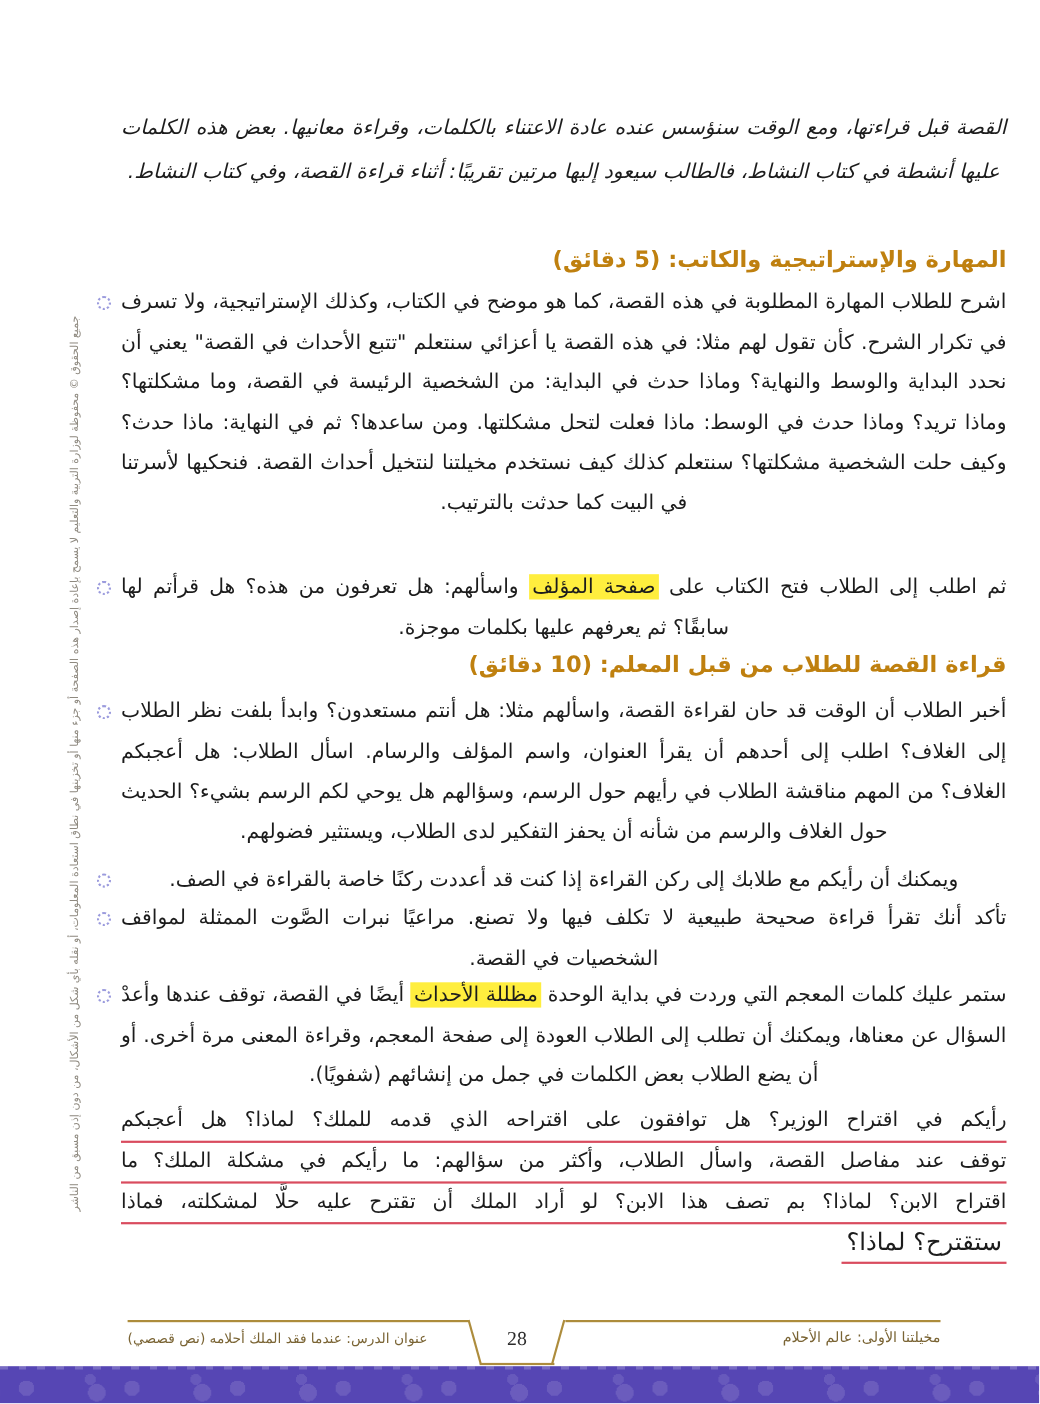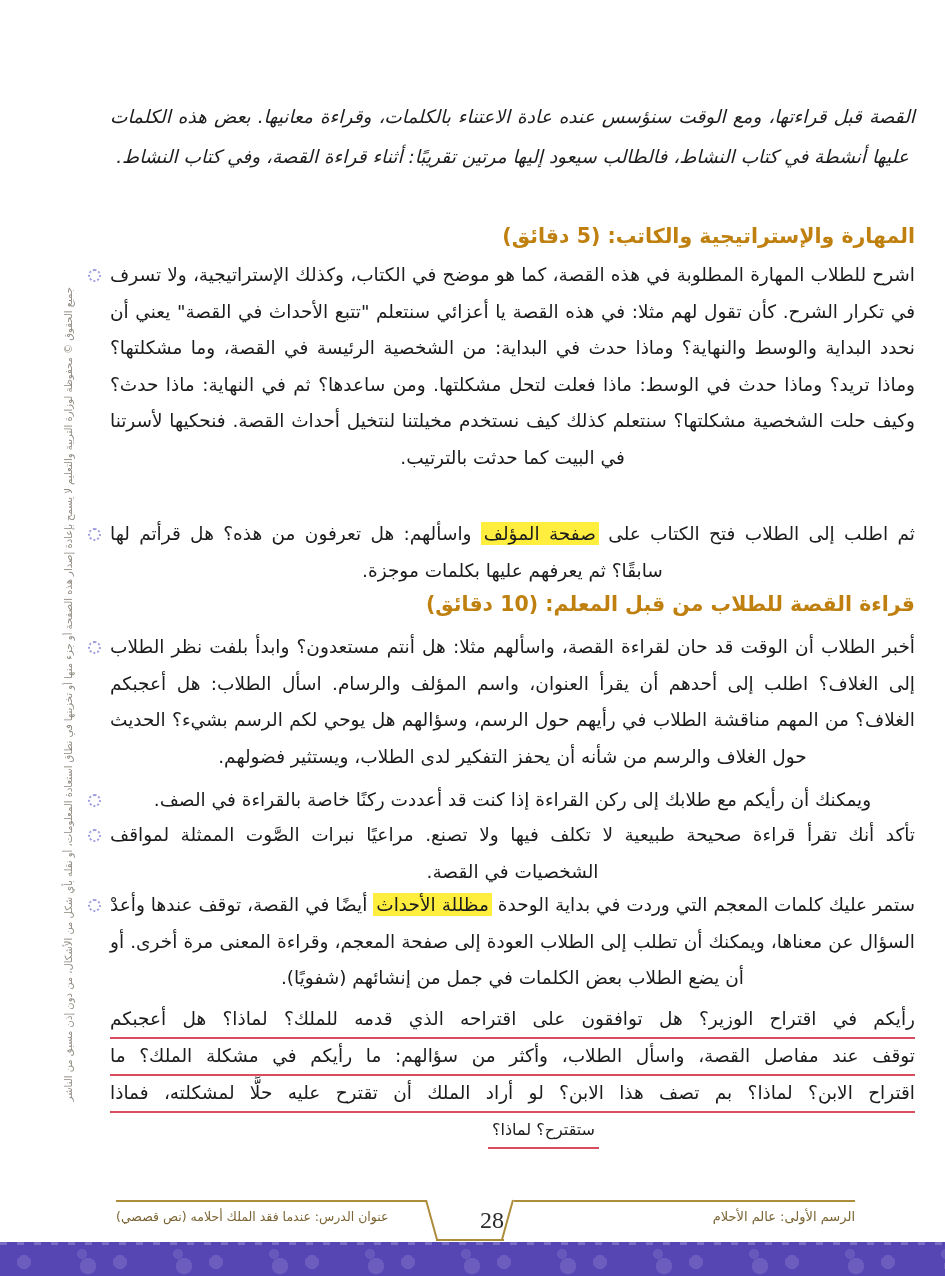--- a/index.html
+++ b/index.html
@@ -17,36 +17,36 @@
   .b3{top:629px;}
   .b4{top:782px;}
   .b5{top:817px;}
   .b6{top:887px;}
   .bullet-mark{position:absolute;left:-22px;top:12px;width:9px;height:9px;border:2px dotted #9b9bdd;
                border-radius:50%;background:transparent;}
   mark.hl{background:#ffee3e;color:inherit;padding:1px 3px;}
   .red-para{position:absolute;right:30px;width:805px;top:1002px;color:#1c1c1c;}
   .red-line{height:35px;line-height:33px;font-size:18.5px;text-align:justify;text-align-last:justify;
             border-bottom:2px solid #d94b5e;overflow:hidden;}
-  .red-last{height:35px;line-height:33px;font-size:16px;text-align:center;border-bottom:none;
+  .red-last{height:35px;line-height:33px;font-size:22px;text-align:right;border-bottom:none;
             padding-left:62px;}
   .red-last span{display:inline-block;border-bottom:2px solid #d94b5e;padding:0 4px 1px 4px;}
   
   .copyright{position:absolute;left:-300px;top:650px;width:742px;height:16px;
              transform:rotate(-90deg);transform-origin:center center;
              font-size:10px;color:#8f8a80;text-align:center;white-space:nowrap;direction:rtl;}
   
   .gold{background:#ad8c3c;position:absolute;}
   .gl-left{left:116px;top:1200px;width:310px;height:2px;}
   .gl-right{left:514px;top:1200px;width:341px;height:2px;}
   .gl-diag-l{left:425px;top:1200px;width:2px;height:41px;transform-origin:top center;transform:rotate(-15.5deg);}
   .gl-diag-r{left:512px;top:1200px;width:2px;height:41px;transform-origin:top center;transform:rotate(15.5deg);}
   .gl-bottom{left:436px;top:1239px;width:68px;height:2px;}
-  .page-num{position:absolute;left:436px;top:1207px;width:68px;text-align:right;
-            font-family:"Liberation Serif",serif;font-size:24px;color:#2b2b2b;}
+  .page-num{position:absolute;left:436px;top:1207px;width:68px;text-align:center;
+            font-family:"Liberation Serif",serif;font-size:18px;color:#2b2b2b;}
   .footer-left{position:absolute;left:116px;top:1209px;font-size:12.5px;color:#7a6434;direction:rtl;}
   .footer-right{position:absolute;right:90px;top:1209px;font-size:13px;color:#7a6434;direction:rtl;}
   
   .band{position:absolute;left:0;bottom:0;width:945px;height:34px;background-color:#5646b4;
         background-image:
           repeating-linear-gradient(to right, rgba(255,255,255,.20) 0 7px, rgba(255,255,255,0) 7px 17px),
           radial-gradient(circle 7px at 24px 20px, rgba(255,255,255,.12) 0 7px, rgba(255,255,255,0) 7px),
           radial-gradient(circle 5px at 52px 12px, rgba(255,255,255,.10) 0 5px, rgba(255,255,255,0) 5px),
           radial-gradient(circle 8px at 78px 24px, rgba(255,255,255,.12) 0 8px, rgba(255,255,255,0) 8px);
         background-size:100% 3px, 96px 34px, 96px 34px, 96px 34px;
@@ -103,17 +103,17 @@
     <div class="red-last"><span>ستقترح؟ لماذا؟</span></div>
   </div>
 
   <div class="gold gl-left"></div>
   <div class="gold gl-right"></div>
   <div class="gold gl-diag-l"></div>
   <div class="gold gl-diag-r"></div>
   <div class="gold gl-bottom"></div>
   <div class="page-num">28</div>
   <div class="footer-left">عنوان الدرس:  عندما فقد الملك أحلامه (نص قصصي)</div>
-  <div class="footer-right">الرسم الأولى: عالم الأحلام</div>
+  <div class="footer-right">مخيلتنا الأولى: عالم الأحلام</div>
 
   <div class="band"></div>
 
 </div>
 
 </body></html>

